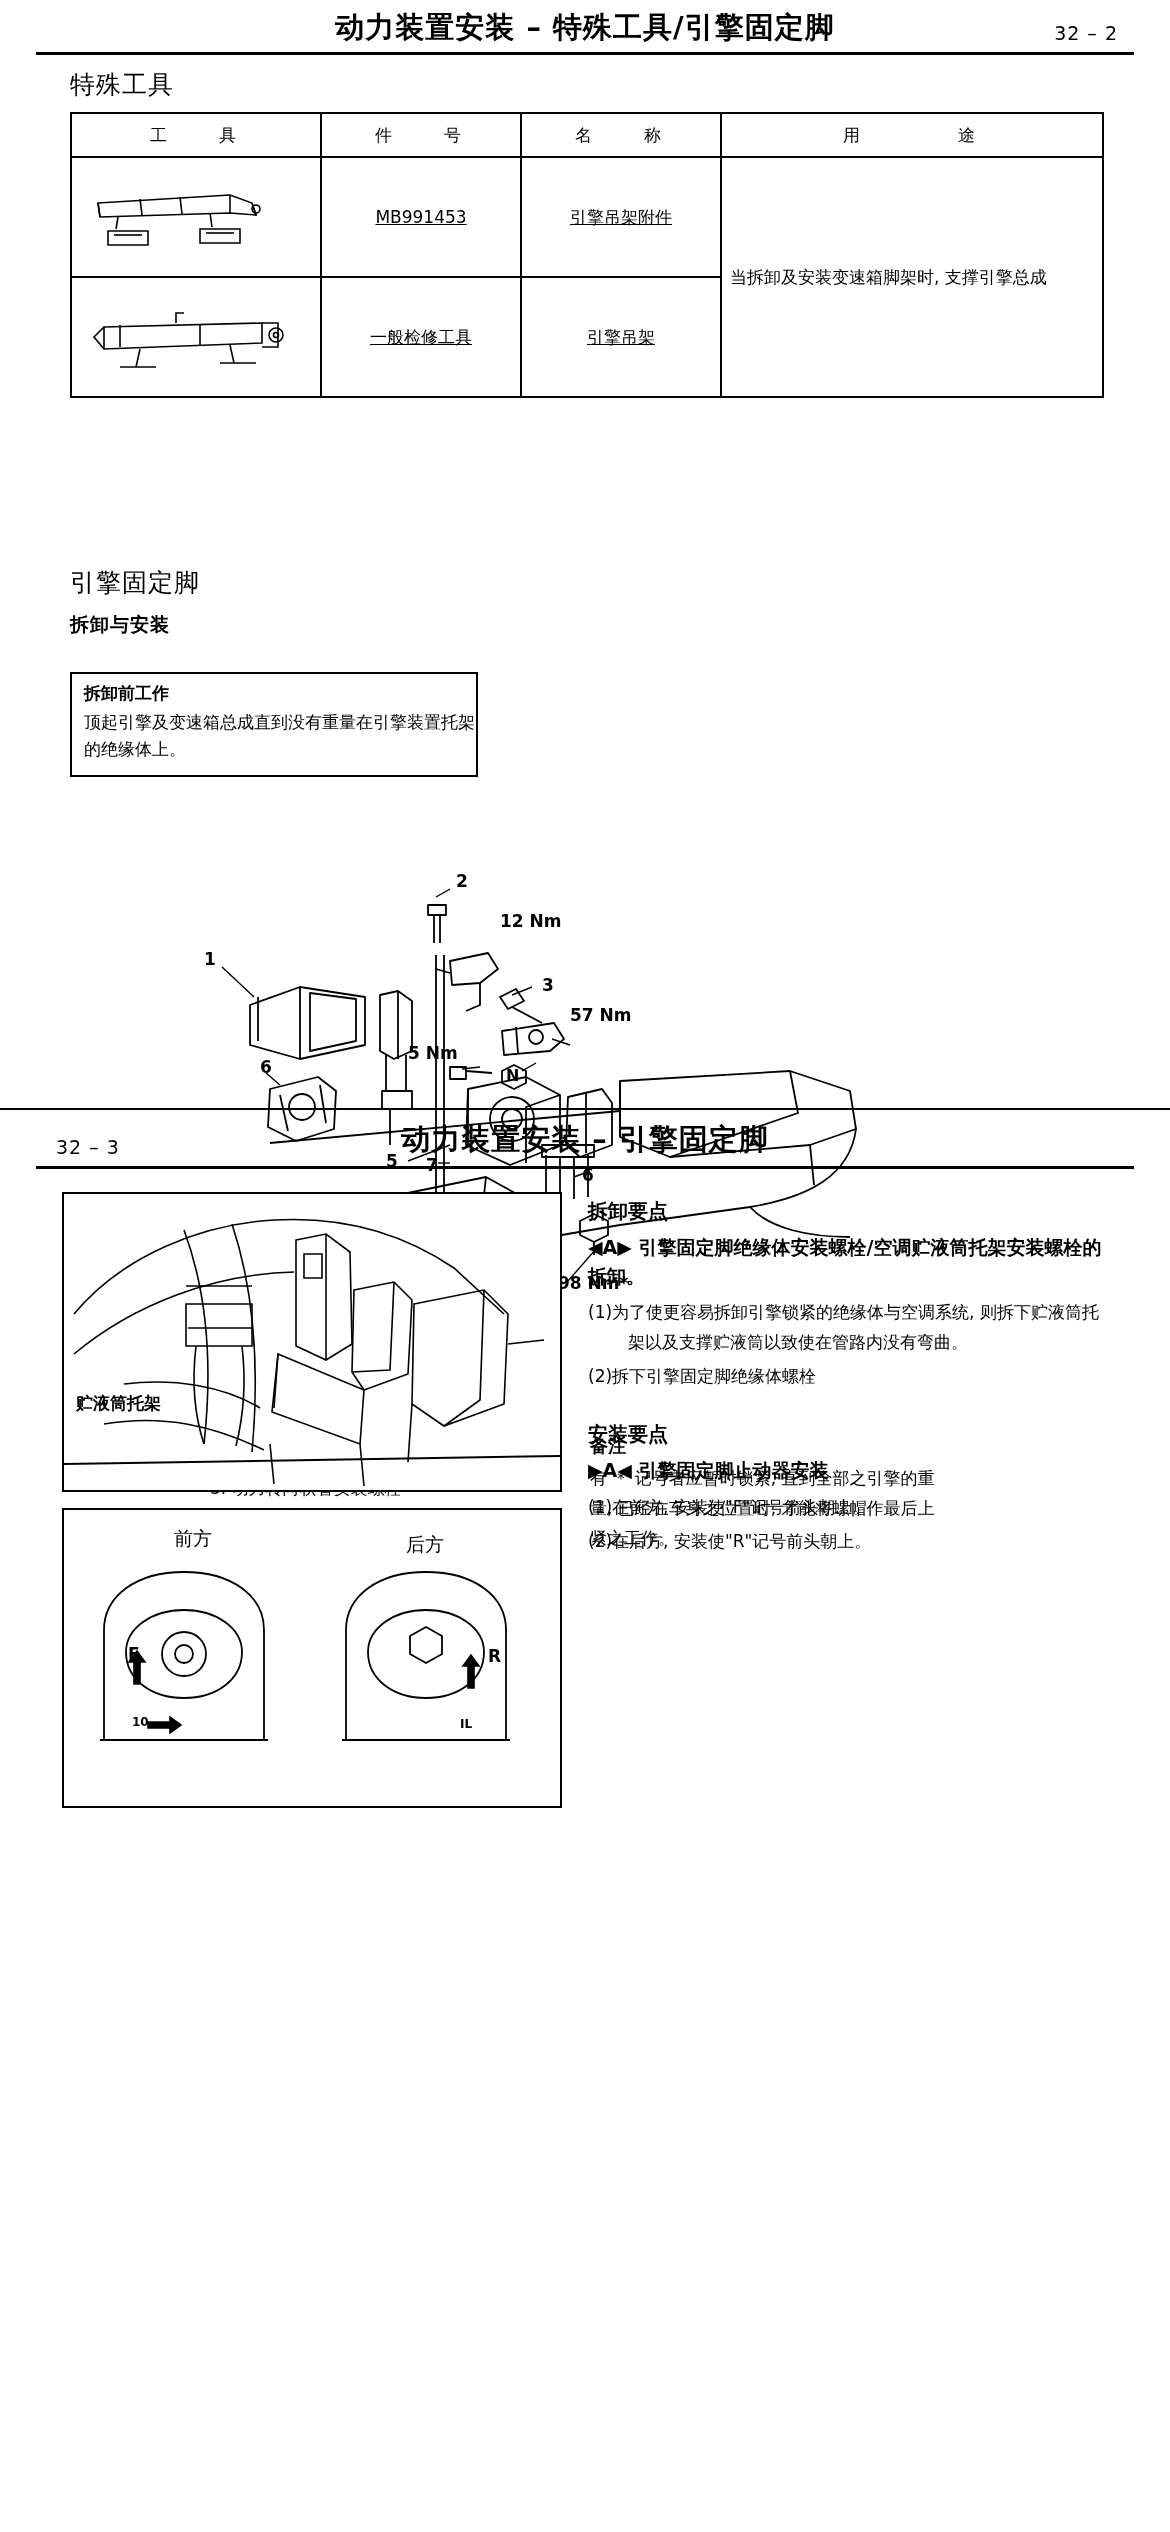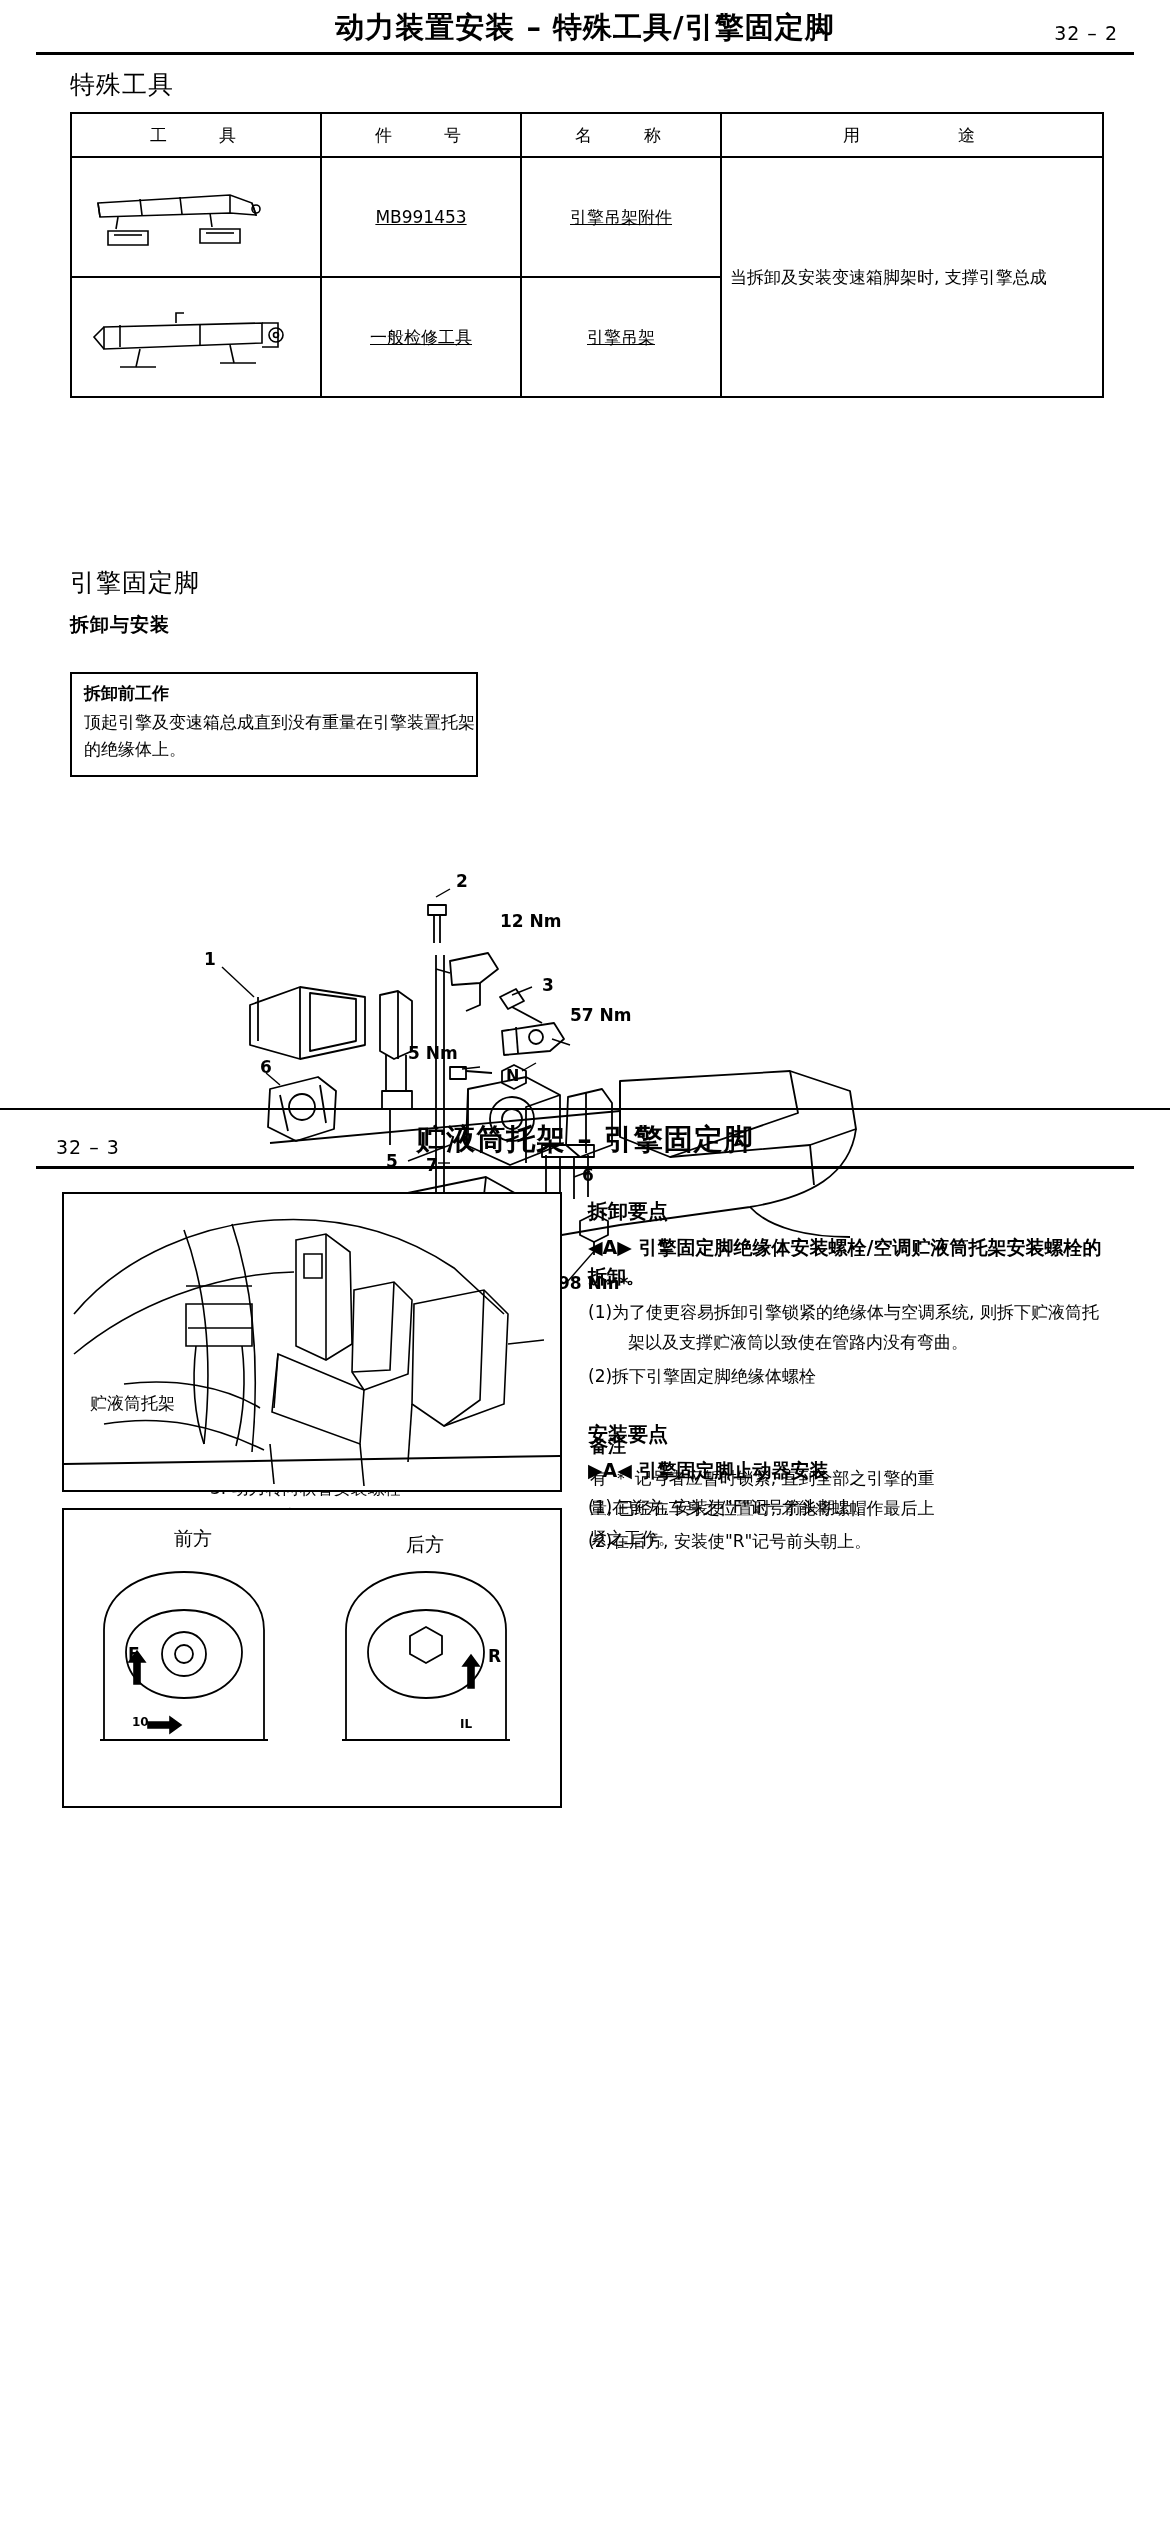--- a/index.html
+++ b/index.html
@@ -322,21 +322,21 @@
     <div class="notes-title">备注</div>
     <div class="notes-body">有 ＊ 记号者应暂时锁紧, 直到全部之引擎的重量, 已经在车身之位置时, 才能将螺帽作最后上紧之工作。</div>
   </div>
 
   <div class="sect-sep" style="top:1108px;"></div>
 </div>
 
 <div class="page page2">
 
   <div class="hdr2">
-    <div class="hdr2-title">贮液筒托架 – 引擎固定脚</div>
+    <div class="hdr2-title">动力装置安装 – 引擎固定脚</div>
     <div class="hdr2-page">32 – 3</div>
     <div class="hdr2-rule"></div>
   </div>
 
   <div class="photo-box" style="left:62px;top:82px;width:500px;height:300px;">
     <svg width="496" height="296" viewBox="0 0 496 296">
       <g fill="none" stroke="#000" stroke-width="1.6">
         <path d="M10 120 C 60 60, 140 30, 210 26 C 280 22, 340 40, 390 74 L440 120"></path>
         <path d="M10 160 C 70 110, 150 80, 230 78"></path>
         <path d="M120 36 C 140 90, 150 160, 140 250"></path>
@@ -357,21 +357,21 @@
         <path d="M420 96 L416 206 L380 232"></path>
         <path d="M206 250 L210 290"></path>
         <path d="M296 250 L300 292"></path>
         <path d="M60 190 C 110 184, 160 192, 196 214"></path>
         <path d="M40 230 C 100 220, 150 232, 200 256"></path>
         <path d="M348 210 L344 268"></path>
         <path d="M444 150 L480 146"></path>
         <path d="M0 270 L496 262" stroke-width="2"></path>
       </g>
     </svg>
-    <div class="cap" style="left:26px;top:198px;font-weight:normal;">贮液筒托架</div>
+    <div class="cap" style="left:12px;top:198px;font-weight:bold;">贮液筒托架</div>
   </div>
 
   <div class="photo-box" style="left:62px;top:398px;width:500px;height:300px;">
     <svg width="496" height="296" viewBox="0 0 496 296">
       <g fill="none" stroke="#000" stroke-width="1.8">
 
         <path d="M40 120 C 40 86, 72 62, 120 62 C 168 62, 200 86, 200 120 L200 230 L40 230 Z"></path>
         <path d="M62 142 C 62 118, 88 100, 120 100 C 152 100, 178 118, 178 142 C 178 170, 152 188, 120 188 C 88 188, 62 170, 62 142 Z"></path>
         <circle cx="120" cy="144" r="22"></circle>
         <circle cx="120" cy="144" r="9"></circle>

